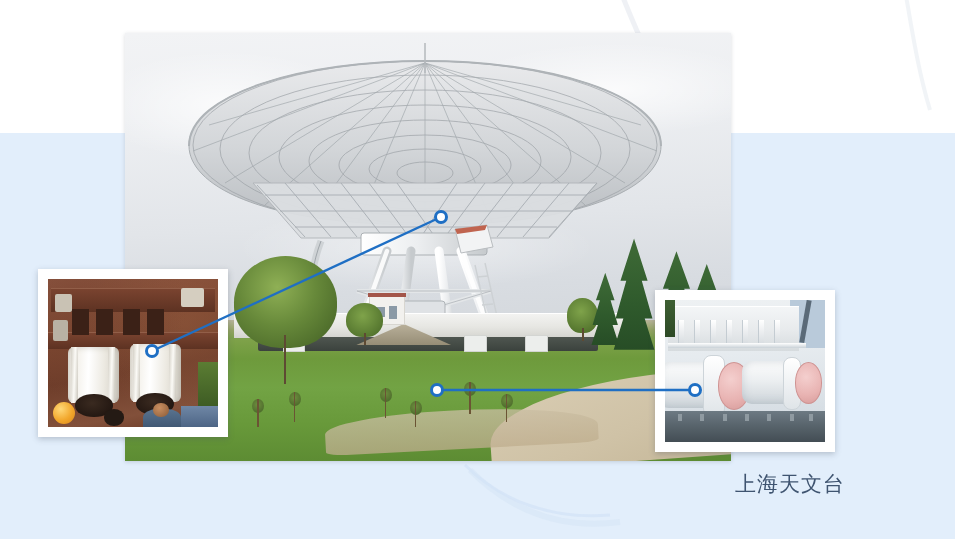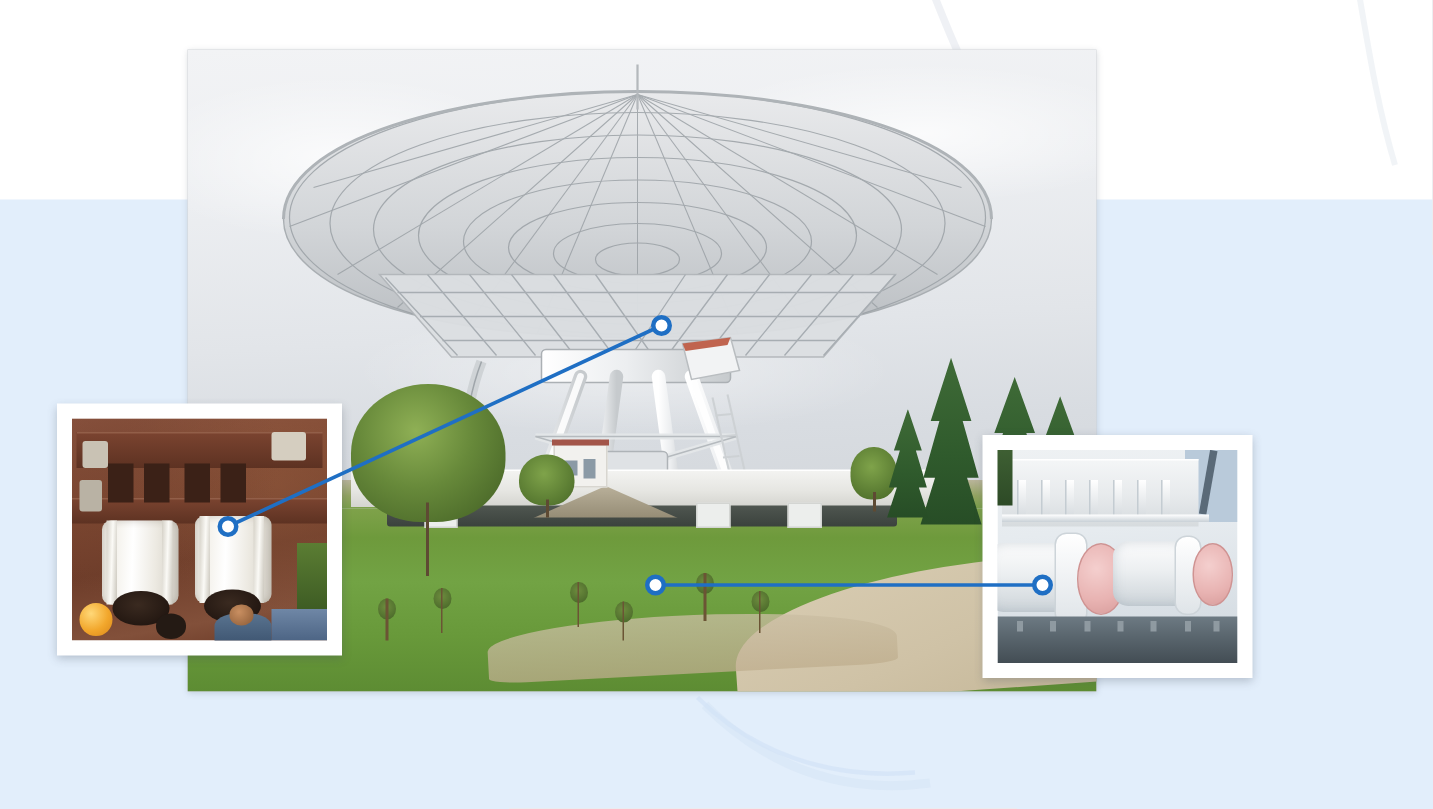--- a/index.html
+++ b/index.html
@@ -500,14 +500,15 @@
   <svg class="callouts" viewBox="0 0 955 539" xmlns="http://www.w3.org/2000/svg">
     <line x1="441" y1="217" x2="152" y2="351" stroke="#1f6fc4" stroke-width="2.4"></line>
     <line x1="437" y1="390" x2="695" y2="390" stroke="#1f6fc4" stroke-width="2.4"></line>
   </svg>
 
   <div class="dot" style="left:434px;top:210px;"></div>
   <div class="dot" style="left:145px;top:344px;"></div>
   <div class="dot" style="left:430px;top:383px;"></div>
   <div class="dot" style="left:688px;top:383px;"></div>
 
+  <div class="caption">上海天文台</div>
 
 </div>
 
 </body></html>

